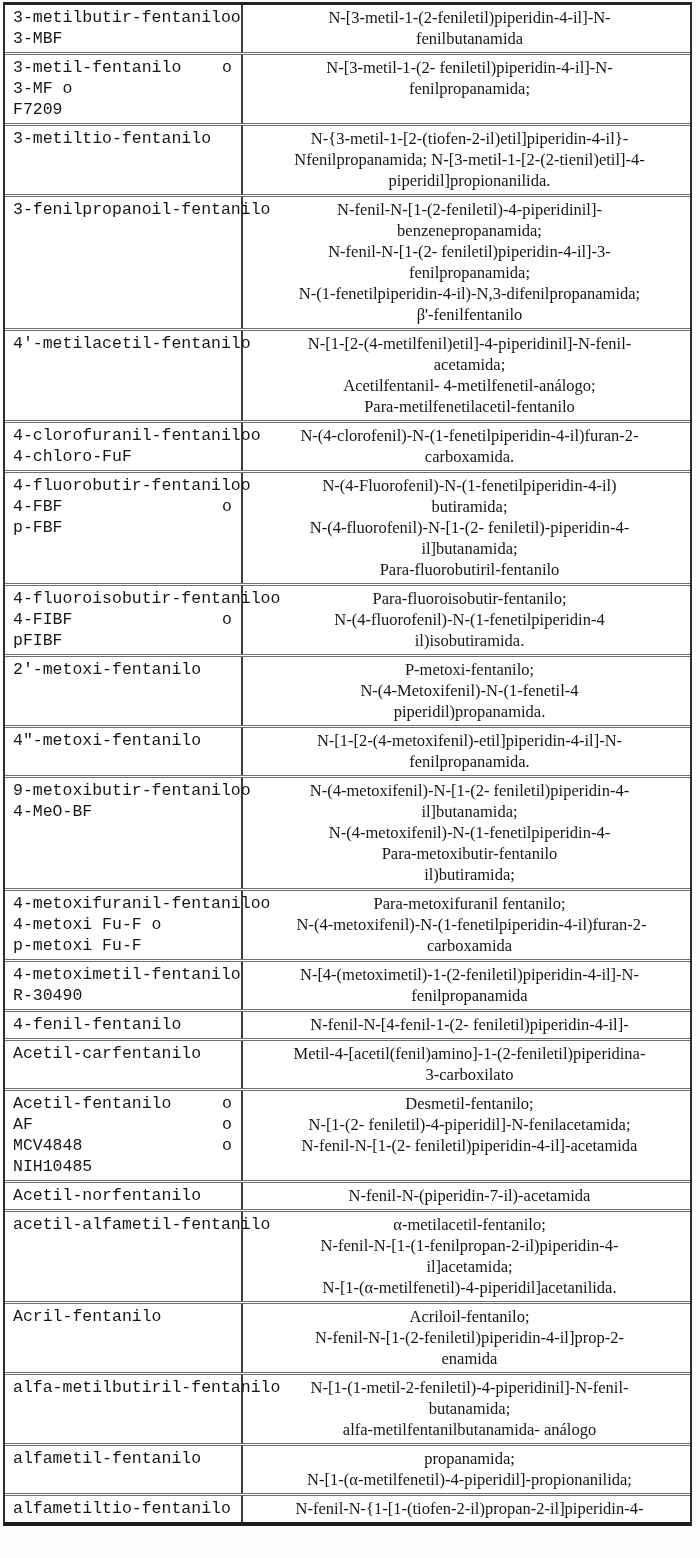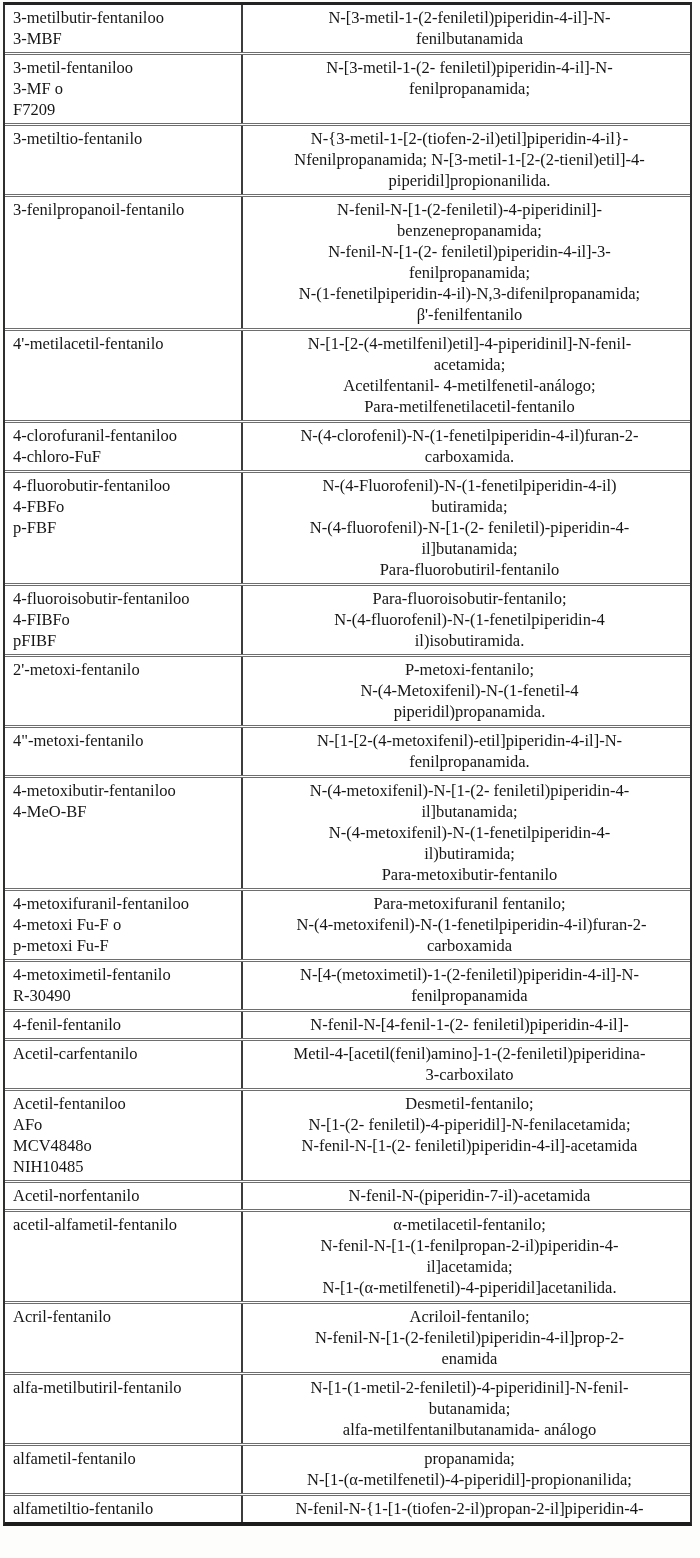--- a/index.html
+++ b/index.html
@@ -49,21 +49,23 @@
     padding: 2px 5px 3px 8px;
   }
   .cell.right {
     flex: 1 1 auto;
     padding: 2px 4px 3px 10px;
     min-width: 0;
     text-align: center;
   }
   .lline {
     display: flex;
+    justify-content: space-between;
     white-space: pre;
+    font-family: Liberation Mono, monospace;
   }
   .lline .osep { padding-right: 4px; }
   .rline {
     white-space: pre;
   }
 </style>
 </head>
 <body>
 
 <div class="page">
@@ -173,29 +175,29 @@
         <div class="cell left">
           <div class="lline"><span class="lt">4"-metoxi-fentanilo</span></div>
         </div>
         <div class="cell right">
           <div class="rline">N-[1-[2-(4-metoxifenil)-etil]piperidin-4-il]-N-</div>
           <div class="rline">fenilpropanamida.</div>
         </div>
       </div>
       <div class="row">
         <div class="cell left">
-          <div class="lline"><span class="lt">4-metoxibutir-fentanilo</span><span class="osep">o</span></div>
+          <div class="lline"><span class="lt">9-metoxibutir-fentanilo</span><span class="osep">o</span></div>
           <div class="lline"><span class="lt">4-MeO-BF</span></div>
         </div>
         <div class="cell right">
           <div class="rline">N-(4-metoxifenil)-N-[1-(2- feniletil)piperidin-4-</div>
           <div class="rline">il]butanamida;</div>
           <div class="rline">N-(4-metoxifenil)-N-(1-fenetilpiperidin-4-</div>
+          <div class="rline">Para-metoxibutir-fentanilo</div>
           <div class="rline">il)butiramida;</div>
-          <div class="rline">Para-metoxibutir-fentanilo</div>
         </div>
       </div>
       <div class="row">
         <div class="cell left">
           <div class="lline"><span class="lt">4-metoxifuranil-fentanilo</span><span class="osep">o</span></div>
           <div class="lline"><span class="lt">4-metoxi Fu-F o</span></div>
           <div class="lline"><span class="lt">p-metoxi Fu-F</span></div>
         </div>
         <div class="cell right">
           <div class="rline">Para-metoxifuranil fentanilo;</div>

